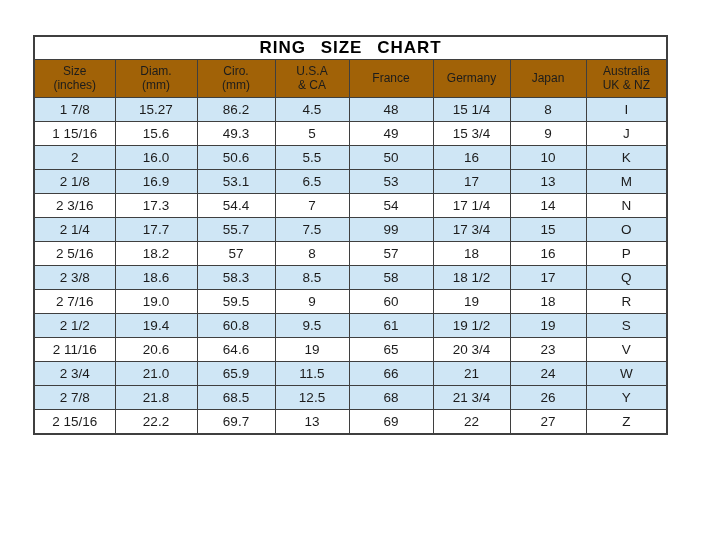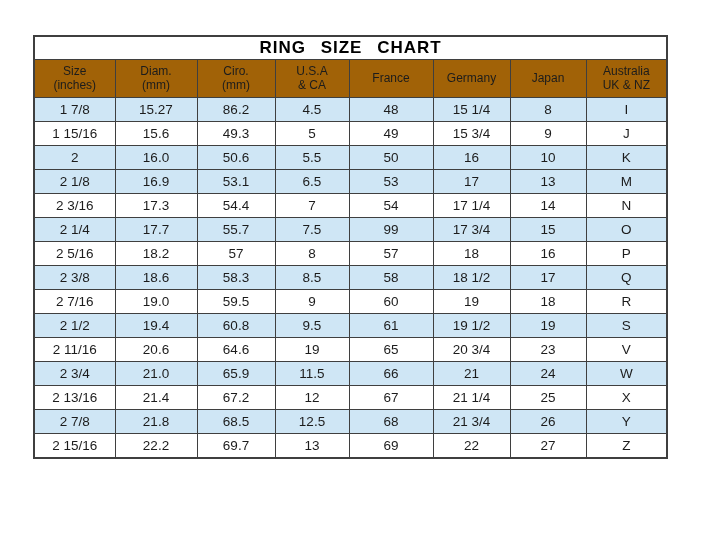--- a/index.html
+++ b/index.html
@@ -233,30 +233,20 @@
         <tr class="alt">
           <td>2 3/4</td>
           <td>21.0</td>
           <td>65.9</td>
           <td>11.5</td>
           <td>66</td>
           <td>21</td>
           <td>24</td>
           <td>W</td>
         </tr>
-        <tr>
-          <td>2 13/16</td>
-          <td>21.4</td>
-          <td>67.2</td>
-          <td>12</td>
-          <td>67</td>
-          <td>21 1/4</td>
-          <td>25</td>
-          <td>X</td>
-        </tr>
         <tr class="alt">
           <td>2 7/8</td>
           <td>21.8</td>
           <td>68.5</td>
           <td>12.5</td>
           <td>68</td>
           <td>21 3/4</td>
           <td>26</td>
           <td>Y</td>
         </tr>

